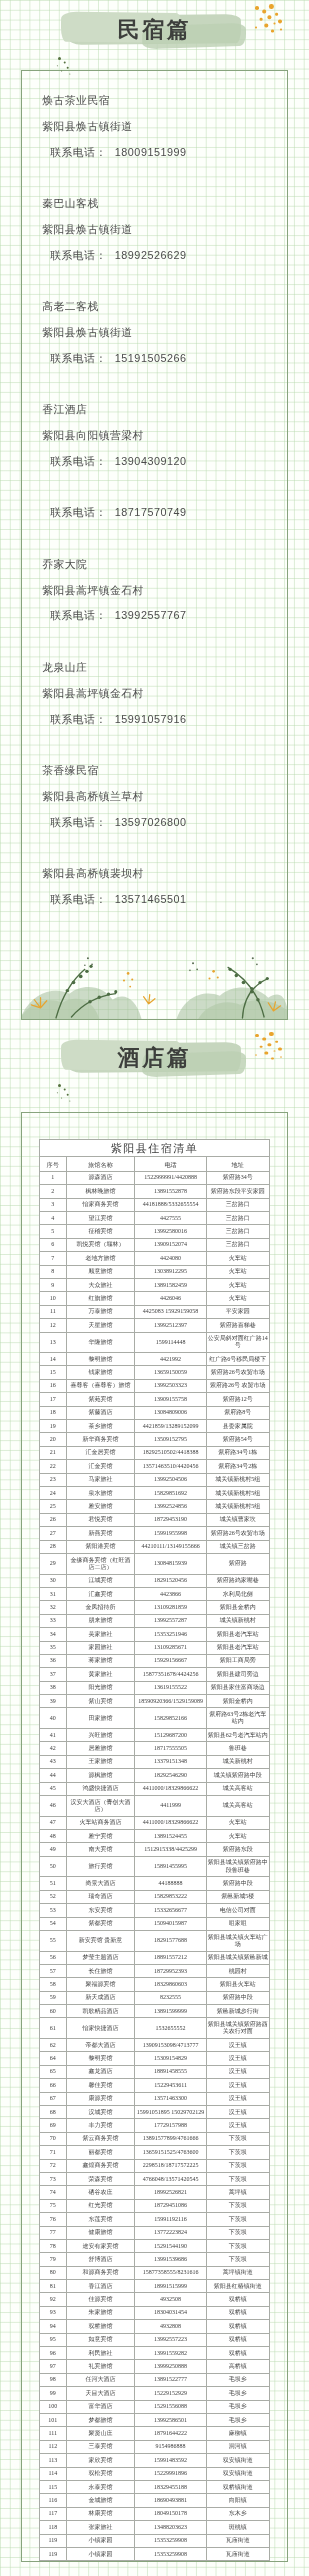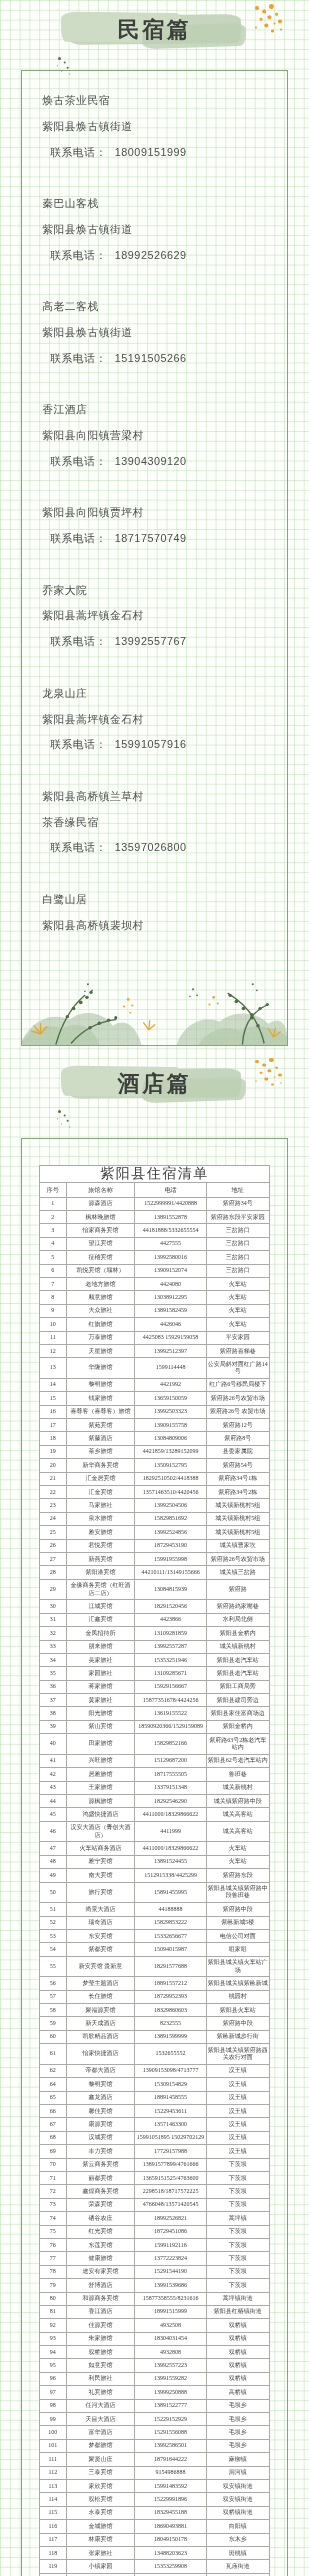--- a/index.html
+++ b/index.html
@@ -69,21 +69,21 @@
   
   .htable{
     width:100%;border-collapse:collapse;table-layout:fixed;
     font-family:"Liberation Serif","DejaVu Serif",serif;color:#3e3e3e;
     border:0.5px solid #8f938d;
   }
   .htable td{
     border:0.5px solid #a9aca6;background:#ffffff;text-align:center;
     font-size:6px;line-height:7.2px;padding:2.6px 1px;word-break:break-all;
   }
-  .htable td.ttl{font-size:14px;letter-spacing:1.5px;padding:4.6px 2.1px;}
+  .htable td.ttl{font-size:11px;letter-spacing:1.5px;padding:4.6px 2.1px;}
   .htable td.th{font-size:6.2px;padding:3.1px 1px;}
 </style>
 </head>
 <body>
 
 <svg width="0" height="0" style="position:absolute" aria-hidden="true">
   <defs>
     <g id="plants">
       <path d="M-4,150 C18,96 62,86 92,100 C118,78 158,84 176,112 C198,96 222,110 232,150 Z" fill="#9cb893" opacity="0.5"></path>
       <path d="M-4,150 C14,116 52,106 78,118 C104,102 138,110 150,150 Z" fill="#b2c9a9" opacity="0.65"></path>
@@ -167,41 +167,40 @@
           <div class="hline">高老二客栈</div>
           <div class="hline">紫阳县焕古镇街道</div>
           <div class="hline"><span class="plab">联系电话：</span><span class="pnum">15191505266</span></div>
         </div>
         <div class="listing">
           <div class="hline">香江酒店</div>
           <div class="hline">紫阳县向阳镇营梁村</div>
           <div class="hline"><span class="plab">联系电话：</span><span class="pnum">13904309120</span></div>
         </div>
         <div class="listing">
-          <div class="hline">紫阳县向阳镇贾坪村</div>
           <div class="hline"><span class="plab">联系电话：</span><span class="pnum">18717570749</span></div>
         </div>
         <div class="listing">
           <div class="hline">乔家大院</div>
           <div class="hline">紫阳县蒿坪镇金石村</div>
           <div class="hline"><span class="plab">联系电话：</span><span class="pnum">13992557767</span></div>
         </div>
         <div class="listing">
           <div class="hline">龙泉山庄</div>
           <div class="hline">紫阳县蒿坪镇金石村</div>
           <div class="hline"><span class="plab">联系电话：</span><span class="pnum">15991057916</span></div>
         </div>
         <div class="listing">
+          <div class="hline">茶香缘民宿</div>
           <div class="hline">紫阳县高桥镇兰草村</div>
-          <div class="hline">茶香缘民宿</div>
           <div class="hline"><span class="plab">联系电话：</span><span class="pnum">13597026800</span></div>
         </div>
         <div class="listing">
-          <div class="hline">白鹭山居</div>
           <div class="hline">紫阳县高桥镇裴坝村</div>
+          <div class="hline"><span class="plab">联系电话：</span><span class="pnum">13571465501</span></div>
         </div>
       </div>
     <svg class="plants pl1" viewBox="0 0 516 150" preserveAspectRatio="none">
         <use href="#plants"></use>
       </svg>
   </div>
 
   <div class="section-head head2">
     <span class="brush"></span>
     <span class="dots-orange"></span>

